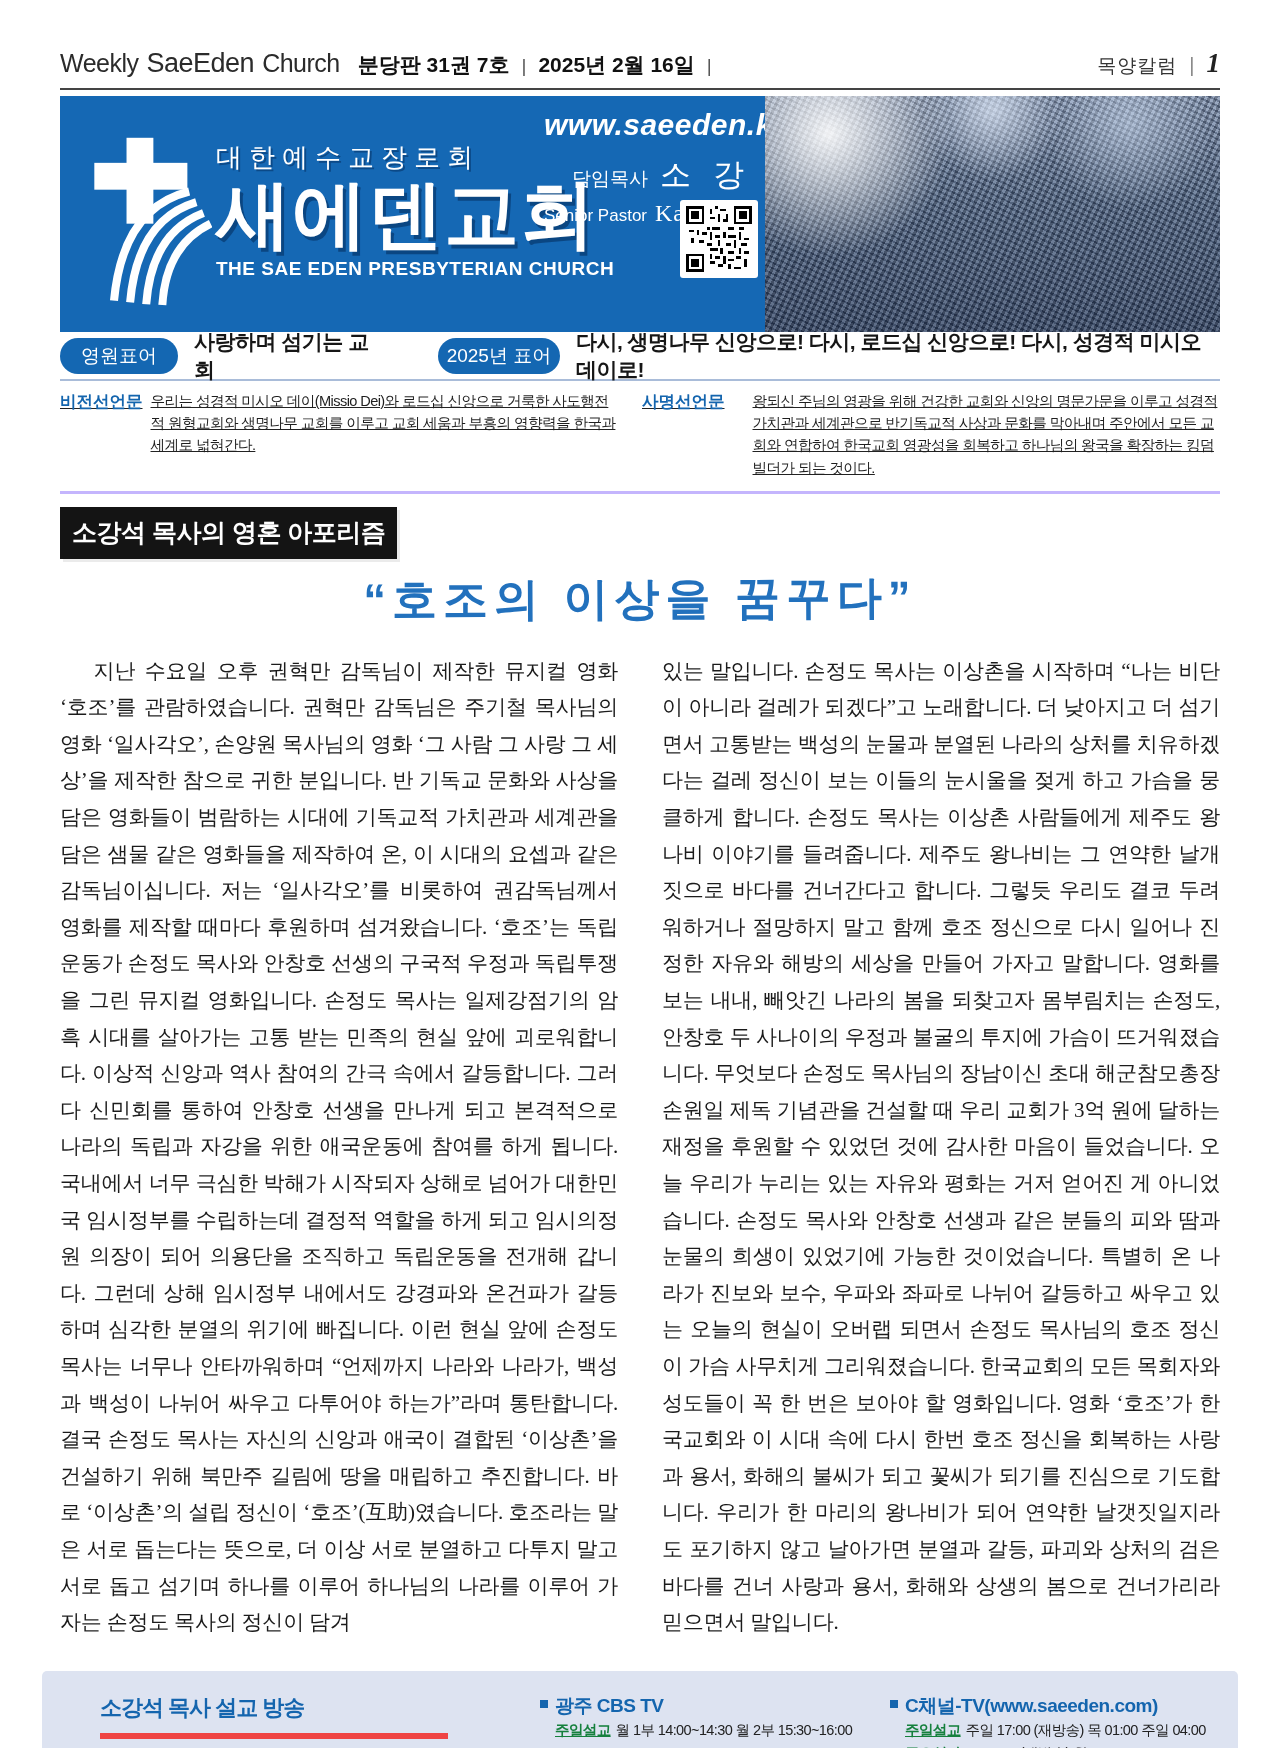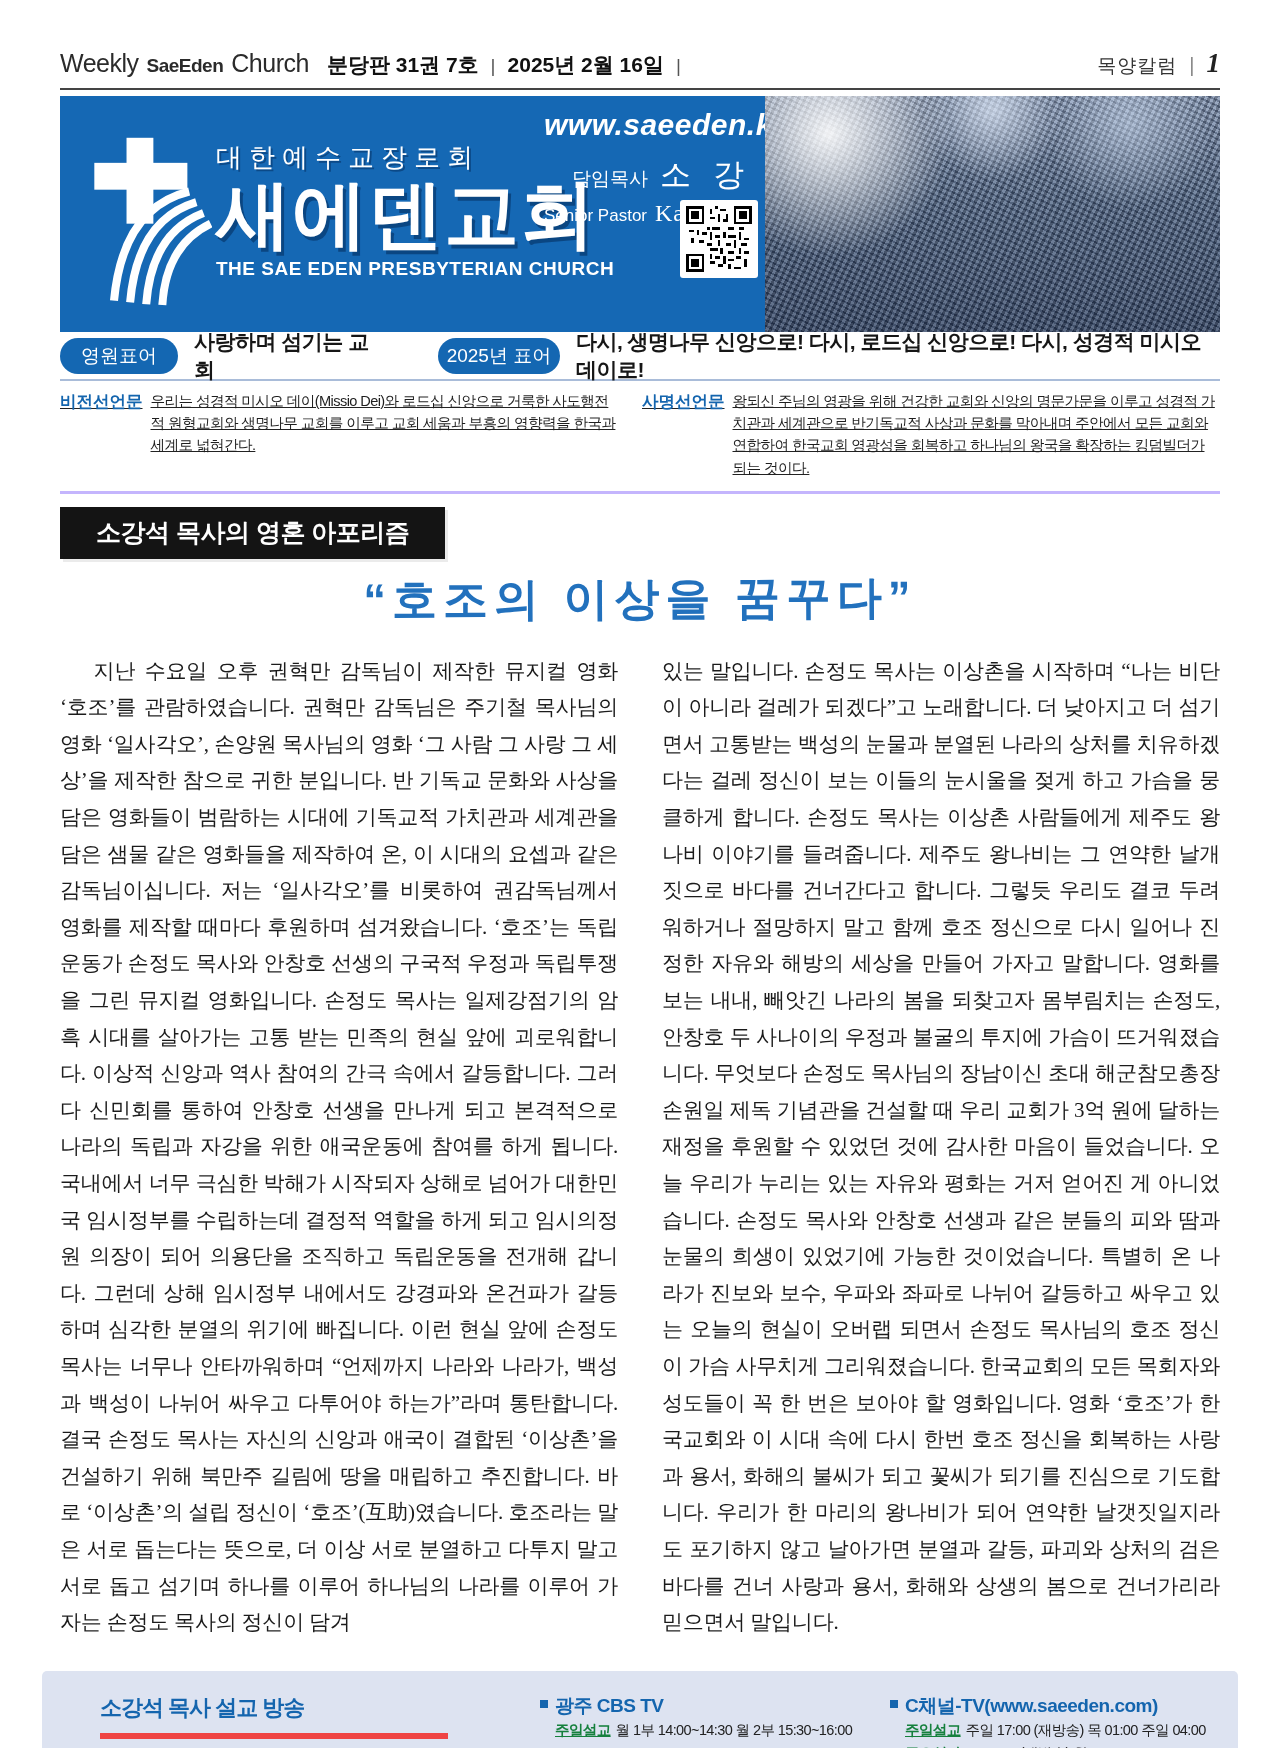--- a/index.html
+++ b/index.html
@@ -11,21 +11,21 @@
   }
   .content { margin:0 60px; }
 
   
   .top-header {
     padding-top:48px; display:flex; justify-content:space-between; align-items:flex-end;
     padding-bottom:9px; border-bottom:2px solid #444;
   }
   .masthead { display:flex; align-items:baseline; gap:8px; color:#2b2b2b; }
   .mh-light { font-size:25px; font-weight:300; letter-spacing:-.5px; }
-  .mh-bold  { font-size:19px; font-weight:700; letter-spacing:-.5px; }
+  .mh-bold  { font-size:27px; font-weight:400; letter-spacing:-.5px; }
   .mh-reg   { font-size:25px; font-weight:400; letter-spacing:-.5px; }
   .mh-kr    { font-size:21px; font-weight:800; color:#111; margin-left:10px; }
   .mh-sep   { font-size:19px; color:#555; font-weight:300; padding:0 4px; }
   .col-label { display:flex; align-items:baseline; gap:12px; color:#333; }
   .col-label .name { font-size:19px; letter-spacing:1px; }
   .col-label .bar { color:#888; font-size:20px; }
   .col-label .num { font-family:"Liberation Serif","DejaVu Serif",serif; font-style:italic; font-weight:700; font-size:27px; color:#222; }
 
   
   .banner {
@@ -68,28 +68,28 @@
     padding:5px 0; width:118px; text-align:center; border-radius:22px; flex:0 0 auto;
   }
   .pill.wide { width:122px; }
   .slogan-text { font-size:21px; font-weight:800; color:#161616; margin-left:16px; letter-spacing:-.5px; }
   .slogan-gap { margin-left:64px; }
 
   
   .statements { display:flex; gap:26px; padding:9px 0 12px; border-bottom:3px solid #c4b5fd;text-decoration:underline; }
   .statement { display:flex; }
   .statement.vision { width:556px; flex:0 0 auto; }
-  .statement.mission { flex:1; }
+  .statement.mission { flex:1;gap:20px; }
   .stmt-label { color:#1465ae; font-weight:800; font-size:16.5px; flex:0 0 auto; margin-right:8px; padding-top:1px; }
   .stmt-text { font-size:14.6px; line-height:1.52; color:#1e1e1e; letter-spacing:-.6px; }
 
   
   .badge {
     display:inline-block; margin-top:13px; background:#141414; color:#fff;
-    font-size:25px; font-weight:800; letter-spacing:-.5px; padding:9px 36px 10px;
+    font-size:25px; font-weight:800; letter-spacing:-.5px; padding:9px 12px 10px;
     box-shadow:3px 3px 0 rgba(0,0,0,.08);
   }
   .article-title {
     text-align:center; margin-top:10px; color:#2271bd;
     font-size:45px; font-weight:800; letter-spacing:6px; transform:rotate(-.3deg);
   }
   .article-body { display:flex; gap:44px; margin-top:24px; }
   .article-col {
     width:558px; font-family:"Liberation Serif","DejaVu Serif",serif;
     font-size:21px; line-height:36.6px; text-align:justify; color:#1b1b1b;

